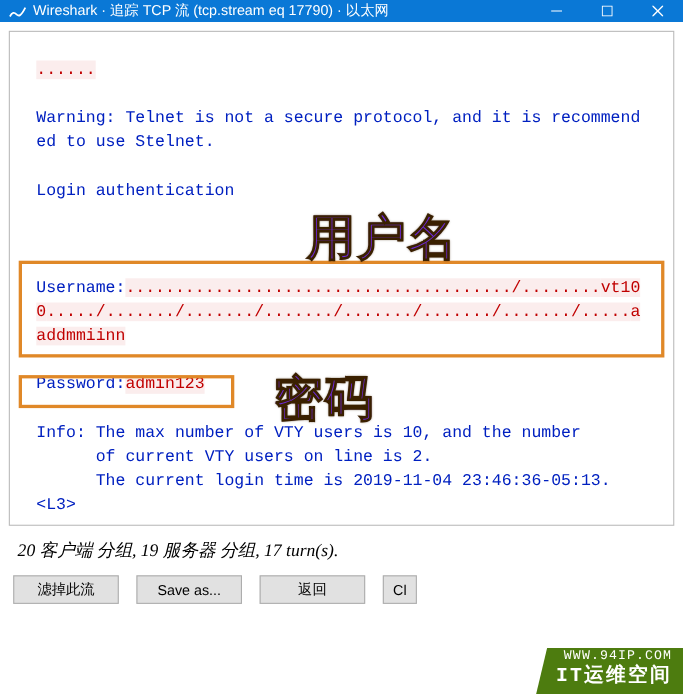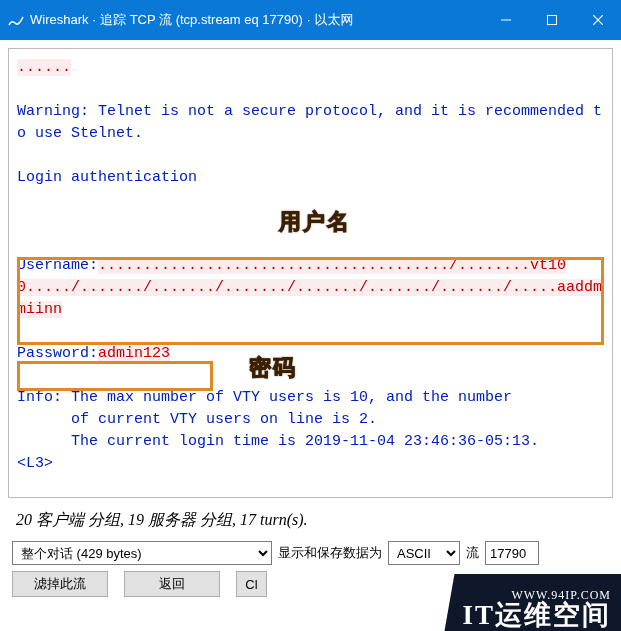--- a/index.html
+++ b/index.html
@@ -8,21 +8,21 @@
     font-family: "Segoe UI", Tahoma, sans-serif;
     font-size: 13px;
     background: #fff;
     width: 621px;
     height: 631px;
     overflow: hidden;
   }
   .titlebar {
     background: #0a78d6;
     color: #fff;
-    height: 40px;
+    height: 20px;
     display: flex;
     align-items: center;
     padding-left: 8px;
   }
   .titlebar .appicon {
     width: 16px; height: 16px; margin-right: 6px;
     display: inline-block;
   }
   .titlebar .appicon svg { display:block; }
   .titlebar .title { flex: 1; font-size: 13px; white-space: nowrap; overflow:hidden; text-overflow: ellipsis;}
@@ -37,21 +37,21 @@
     margin: 8px;
     height: 450px;
     padding: 8px 8px 8px 8px;
     position: relative;
     overflow: hidden;
   }
   pre.stream {
     font-family: "Courier New", monospace;
     font-size: 15px;
     line-height: 22px;
-    margin: 0;
+    margin: 16px;
     white-space: pre-wrap;
     word-break: break-all;
   }
   .clr-red { color: #c00000; background: #fbeded; }
   .clr-blue { color: #0020c0; }
   .box-user {
     position: absolute;
     left: 8px; right: 8px;
     top: 208px; height: 88px;
     border: 3px solid #e08828;
@@ -59,21 +59,21 @@
   }
   .box-pass {
     position: absolute;
     left: 8px; width: 196px;
     top: 312px; height: 30px;
     border: 3px solid #e08828;
     pointer-events: none;
   }
   .label-cn {
     position: absolute;
-    font-size: 22px;
+    font-size: 44px;
     font-weight: 700;
     color: #6d28d9;
     -webkit-text-stroke: 1px #3a2000;
     text-shadow: 0 0 2px #3a2000;
     letter-spacing: 2px;
     font-family: "Microsoft YaHei", sans-serif;
   }
   .label-user { top: 158px; left: 270px; }
   .label-pass { top: 304px; left: 240px; }
 
@@ -106,28 +106,28 @@
     width: 96px;
     height: 26px;
     border: 1px solid #adadad;
     background: #e1e1e1;
     font-size: 13px;
     cursor: pointer;
   }
   .watermark {
     position: absolute;
     right: 0; bottom: 0;
-    background: #0f172a;
+    background: #4d7c0f;
     color: #fff;
-    font-family: Liberation Serif, serif;
-    padding: 14px 10px 4px 18px;
+    font-family: Liberation Mono, monospace;
+    padding: 0 10px 4px 18px;
     clip-path: polygon(10px 0, 100% 0, 100% 100%, 0 100%);
   }
   .watermark .wm1 { font-size: 12px; letter-spacing: 1px; display:block; text-align:right;}
-  .watermark .wm2 { font-size: 27px; font-weight:700; letter-spacing: 2px; display:block; line-height:24px;}
+  .watermark .wm2 { font-size: 18px; font-weight:700; letter-spacing: 2px; display:block; line-height:24px;}
 </style>
 </head>
 <body>
 
 <div class="titlebar">
   <span class="appicon">
     <svg width="16" height="16" viewBox="0 0 16 16">
         <path d="M1 13 C3 9 5 9 7 11 C9 13 11 13 15 5" stroke="#fff" stroke-width="1.6" fill="none"></path>
       </svg>
   </span>
@@ -172,35 +172,25 @@
 
   <div class="box-user"></div>
   <div class="box-pass"></div>
   <div class="label-cn label-user">用户名</div>
   <div class="label-cn label-pass">密码</div>
 </div>
 
 <div class="footer">
   <div class="stats">20 客户端 分组, 19 服务器 分组, 17 turn(s).</div>
 
-  <div class="row">
-    <select class="wide1">
-      <option>整个对话 (429 bytes)</option>
-    </select>
-    <span class="lbl">显示和保存数据为</span>
-    <select class="encsel">
-      <option>ASCII</option>
-    </select>
-    <span class="lbl">流</span>
-    <input type="text" class="streamno" value="17790" style="">
-  </div>
 
 
   <div class="btnrow">
     <button class="toolbtn">滤掉此流</button>
+    <button class="toolbtn">Save as...</button>
     <button class="toolbtn">返回</button>
     <button class="toolbtn" style="width:31px">Cl</button>
   </div>
 </div>
 
 <div class="watermark">
   <span class="wm1">WWW.94IP.COM</span>
   <span class="wm2">IT运维空间</span>
 </div>
 

